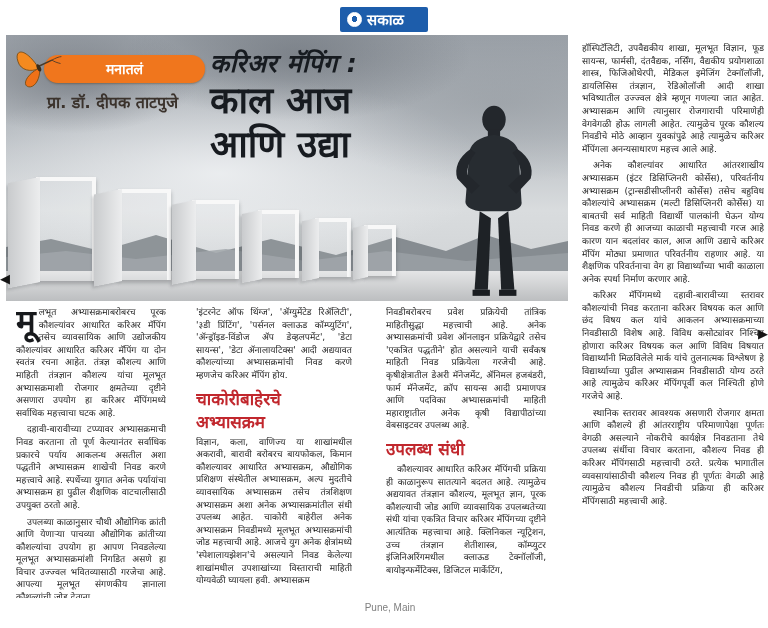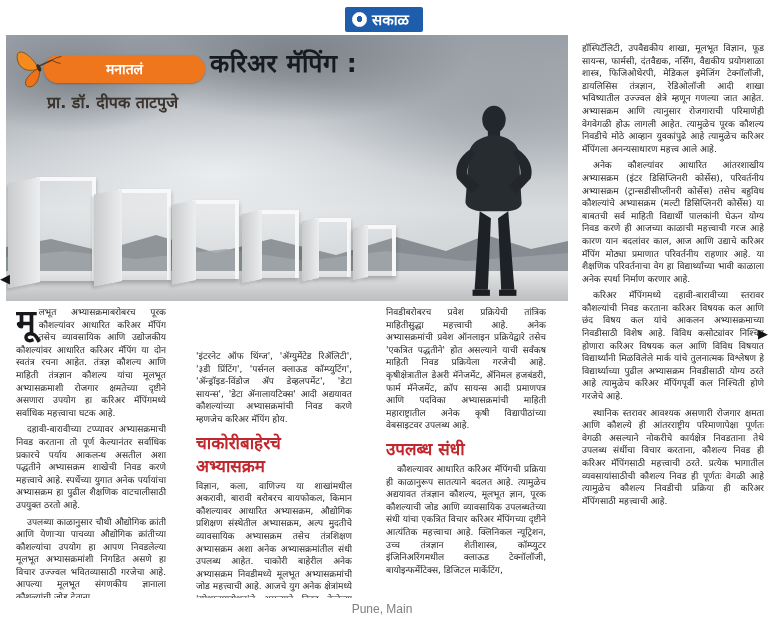--- a/index.html
+++ b/index.html
@@ -4,21 +4,21 @@
 <style>
   html,body { margin:0; padding:0; background:#ffffff; }
   .page {
     position:relative; width:768px; height:628px; overflow:hidden;
     background:#ffffff; font-family:"DejaVu Sans", sans-serif; color:#1f1f1f;
   }
   
   .masthead { position:absolute; top:7px; left:0; width:100%; text-align:center; }
   .logo {
     display:inline-flex; align-items:center; gap:5px;
-    background:#1d5dab; color:#ffffff; padding:2px 14px 3px 7px;
+    background:#1d5dab; color:#ffffff; padding:2px 24px 3px 7px;
     font-weight:bold; font-size:15px; border-radius:2px;
   }
   .emblem {
     width:13px; height:13px; border-radius:50%;
     background:radial-gradient(circle at 50% 45%, #1d5dab 0 3px, #ffffff 3px);
     border:1.5px solid #ffffff; display:inline-block;
   }
   
   .photo {
     position:absolute; left:6px; top:35px; width:562px; height:266px; overflow:hidden;
@@ -49,39 +49,39 @@
   .brand-block { position:absolute; left:14px; top:20px; width:185px; }
   .banner {
     margin-left:24px; background:#f0761d; color:#ffffff; text-align:center;
     font-weight:bold; font-size:14px; padding:4px 10px 5px; border-radius:14px;
     box-shadow:0 1px 2px rgba(60,40,10,.35);
   }
   .butterfly { position:absolute; left:-8px; top:-14px; width:52px; height:52px; }
   .author { margin-top:8px; text-align:center; font-weight:bold; font-size:16px; color:#3b332d; }
   
   .headline { position:absolute; left:204px; top:10px; width:240px; color:#171b20; }
-  .kicker { font-size:25px; font-weight:600; letter-spacing:.5px; }
+  .kicker { font-size:25px; font-weight:600; letter-spacing:.5px;font-style:italic; }
   .big { font-size:37px; font-weight:800; line-height:1.18; }
   
   .col { position:absolute; top:306px; bottom:30px; overflow:hidden; text-align:justify; }
   .col p { margin:0 0 4px; font-size:9px; line-height:1.40; text-indent:11px; }
   .col p.noindent { text-indent:0; }
   .col h3 { margin:5px 0 3px; font-size:17px; color:#c1272d; font-weight:bold; }
   .col1 { left:16px;  width:150px; }
-  .col2 { left:196px; width:156px;margin-top:44px; }
+  .col2 { left:196px; width:156px; }
   .col3 { left:386px; width:160px; }
   .col4 { left:582px; width:182px; top:42px; }
   .dropcap {
     float:left; font-size:33px; line-height:.85; font-weight:bold;
     padding:2px 3px 0 0; color:#17191c;
   }
   
   .footer {
-    position:absolute; left:292px; width:180px; top:601px; text-align:center;
-    font-size:12px; line-height:1.35; color:#7f7f7f;
+    position:absolute; left:300px; width:180px; top:601px; text-align:center;
+    font-size:10px; line-height:1.35; color:#7f7f7f;
     font-family:"Liberation Sans", sans-serif;
   }
   
   .nav { position:absolute; font-size:13px; color:#141414; cursor:pointer; line-height:1; }
   .nav.prev { left:0px; top:272px; }
   .nav.next { right:0px; top:327px; }
 </style>
 </head>
 <body>
 
@@ -129,20 +129,22 @@
         <ellipse cx="31" cy="31" rx="2.2" ry="4.5" fill="#3a2c18" transform="rotate(-25 31 31)"></ellipse>
       </svg>
       <div class="banner">
         <span>मनातलं</span>
       </div>
       <div class="author">प्रा. डॉ. दीपक ताटपुजे</div>
     </div>
 
     <div class="headline">
       <div class="kicker">करिअर मॅपिंग :</div>
+      <div class="big">काल आज</div>
+      <div class="big">आणि उद्या</div>
     </div>
   </div>
 
   <div class="col col1">
     <p class="noindent"><span class="dropcap">मू</span><span>लभूत अभ्यासक्रमाबरोबरच पूरक कौशल्यांवर आधारित करिअर मॅपिंग तसेच व्यावसायिक आणि उद्योजकीय कौशल्यांवर आधारित करिअर मॅपिंग या दोन स्वतंत्र रचना आहेत. तंत्रज्ञ कौशल्य आणि माहिती तंत्रज्ञान कौशल्य यांचा मूलभूत अभ्यासक्रमाशी रोजगार क्षमतेच्या दृष्टीने असणारा उपयोग हा करिअर मॅपिंगमध्ये सर्वाधिक महत्त्वाचा घटक आहे.</span></p>
     <p>दहावी-बारावीच्या टप्प्यावर अभ्यासक्रमाची निवड करताना तो पूर्ण केल्यानंतर सर्वाधिक प्रकारचे पर्याय आकलन्ध असतील अशा पद्धतीने अभ्यासक्रम शाखेची निवड करणे महत्त्वाचे आहे. स्पर्धेच्या युगात अनेक पर्यायांचा अभ्यासक्रम हा पुढील शैक्षणिक वाटचालीसाठी उपयुक्त ठरतो आहे.</p>
     <p>उपलब्या काळानुसार चौथी औद्योगिक क्रांती आणि येणाऱ्या पाचव्या औद्योगिक क्रांतीच्या कौशल्यांचा उपयोग हा आपण निवडलेल्या मूलभूत अभ्यासक्रमांशी निगडित असणे हा विचार उज्ज्वल भवितव्यासाठी गरजेचा आहे. आपल्या मूलभूत संगणकीय ज्ञानाला कौशल्यांची जोड देताना</p>
   </div>
 
   <div class="col col2">

